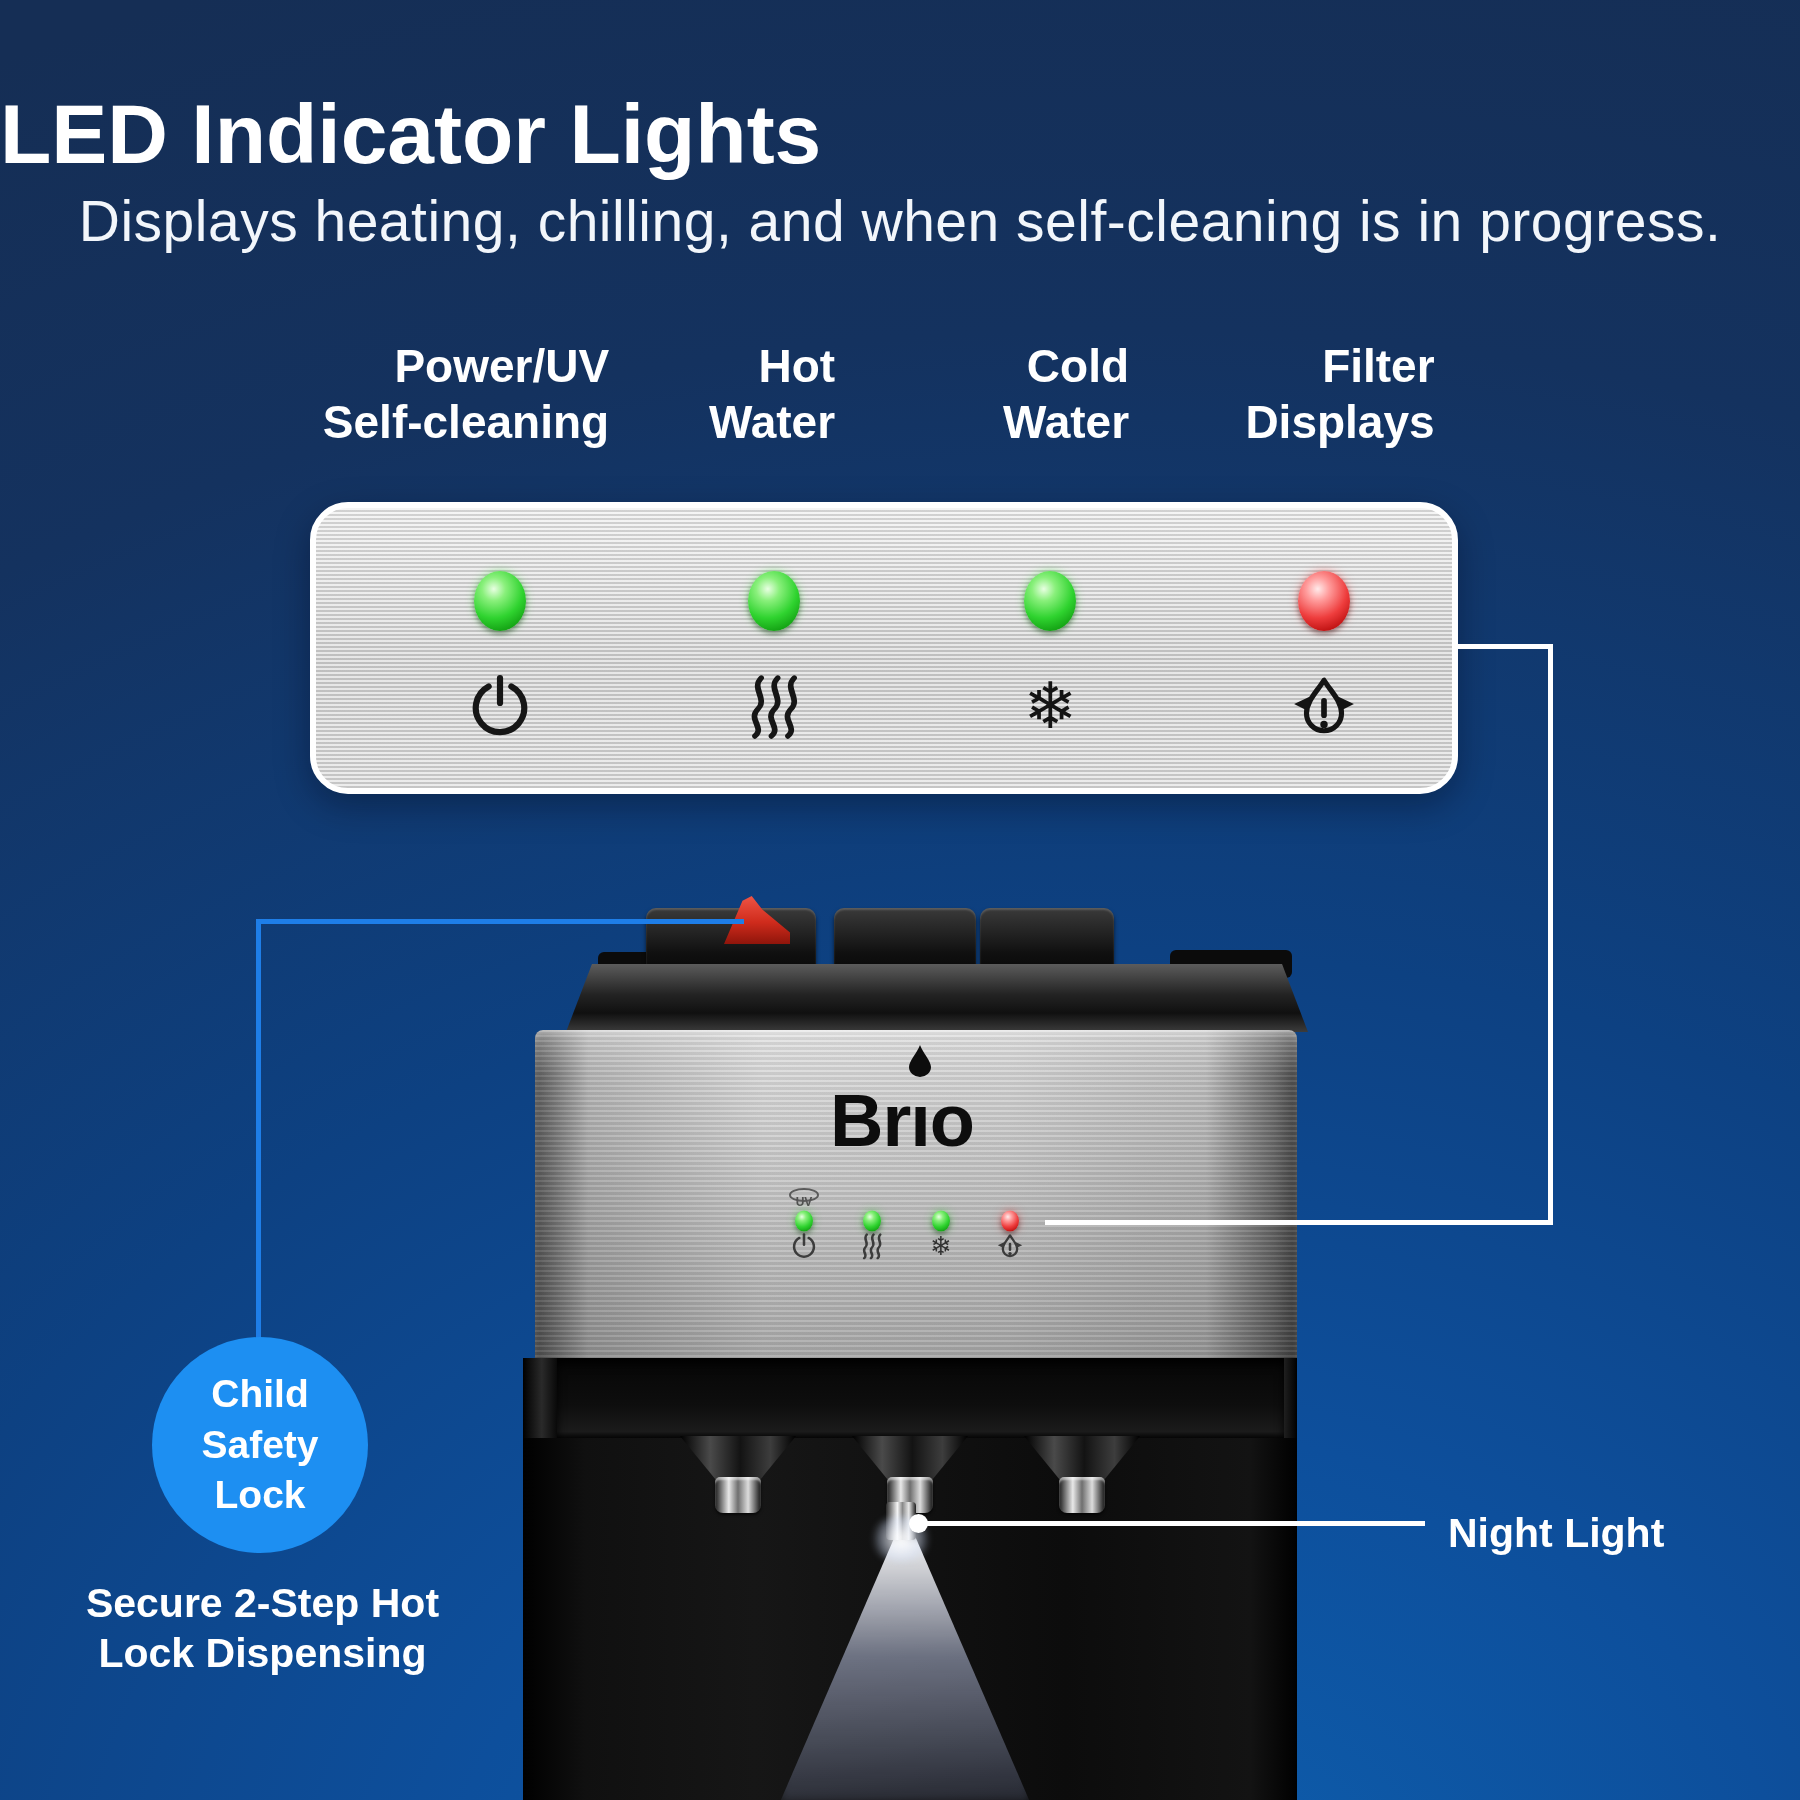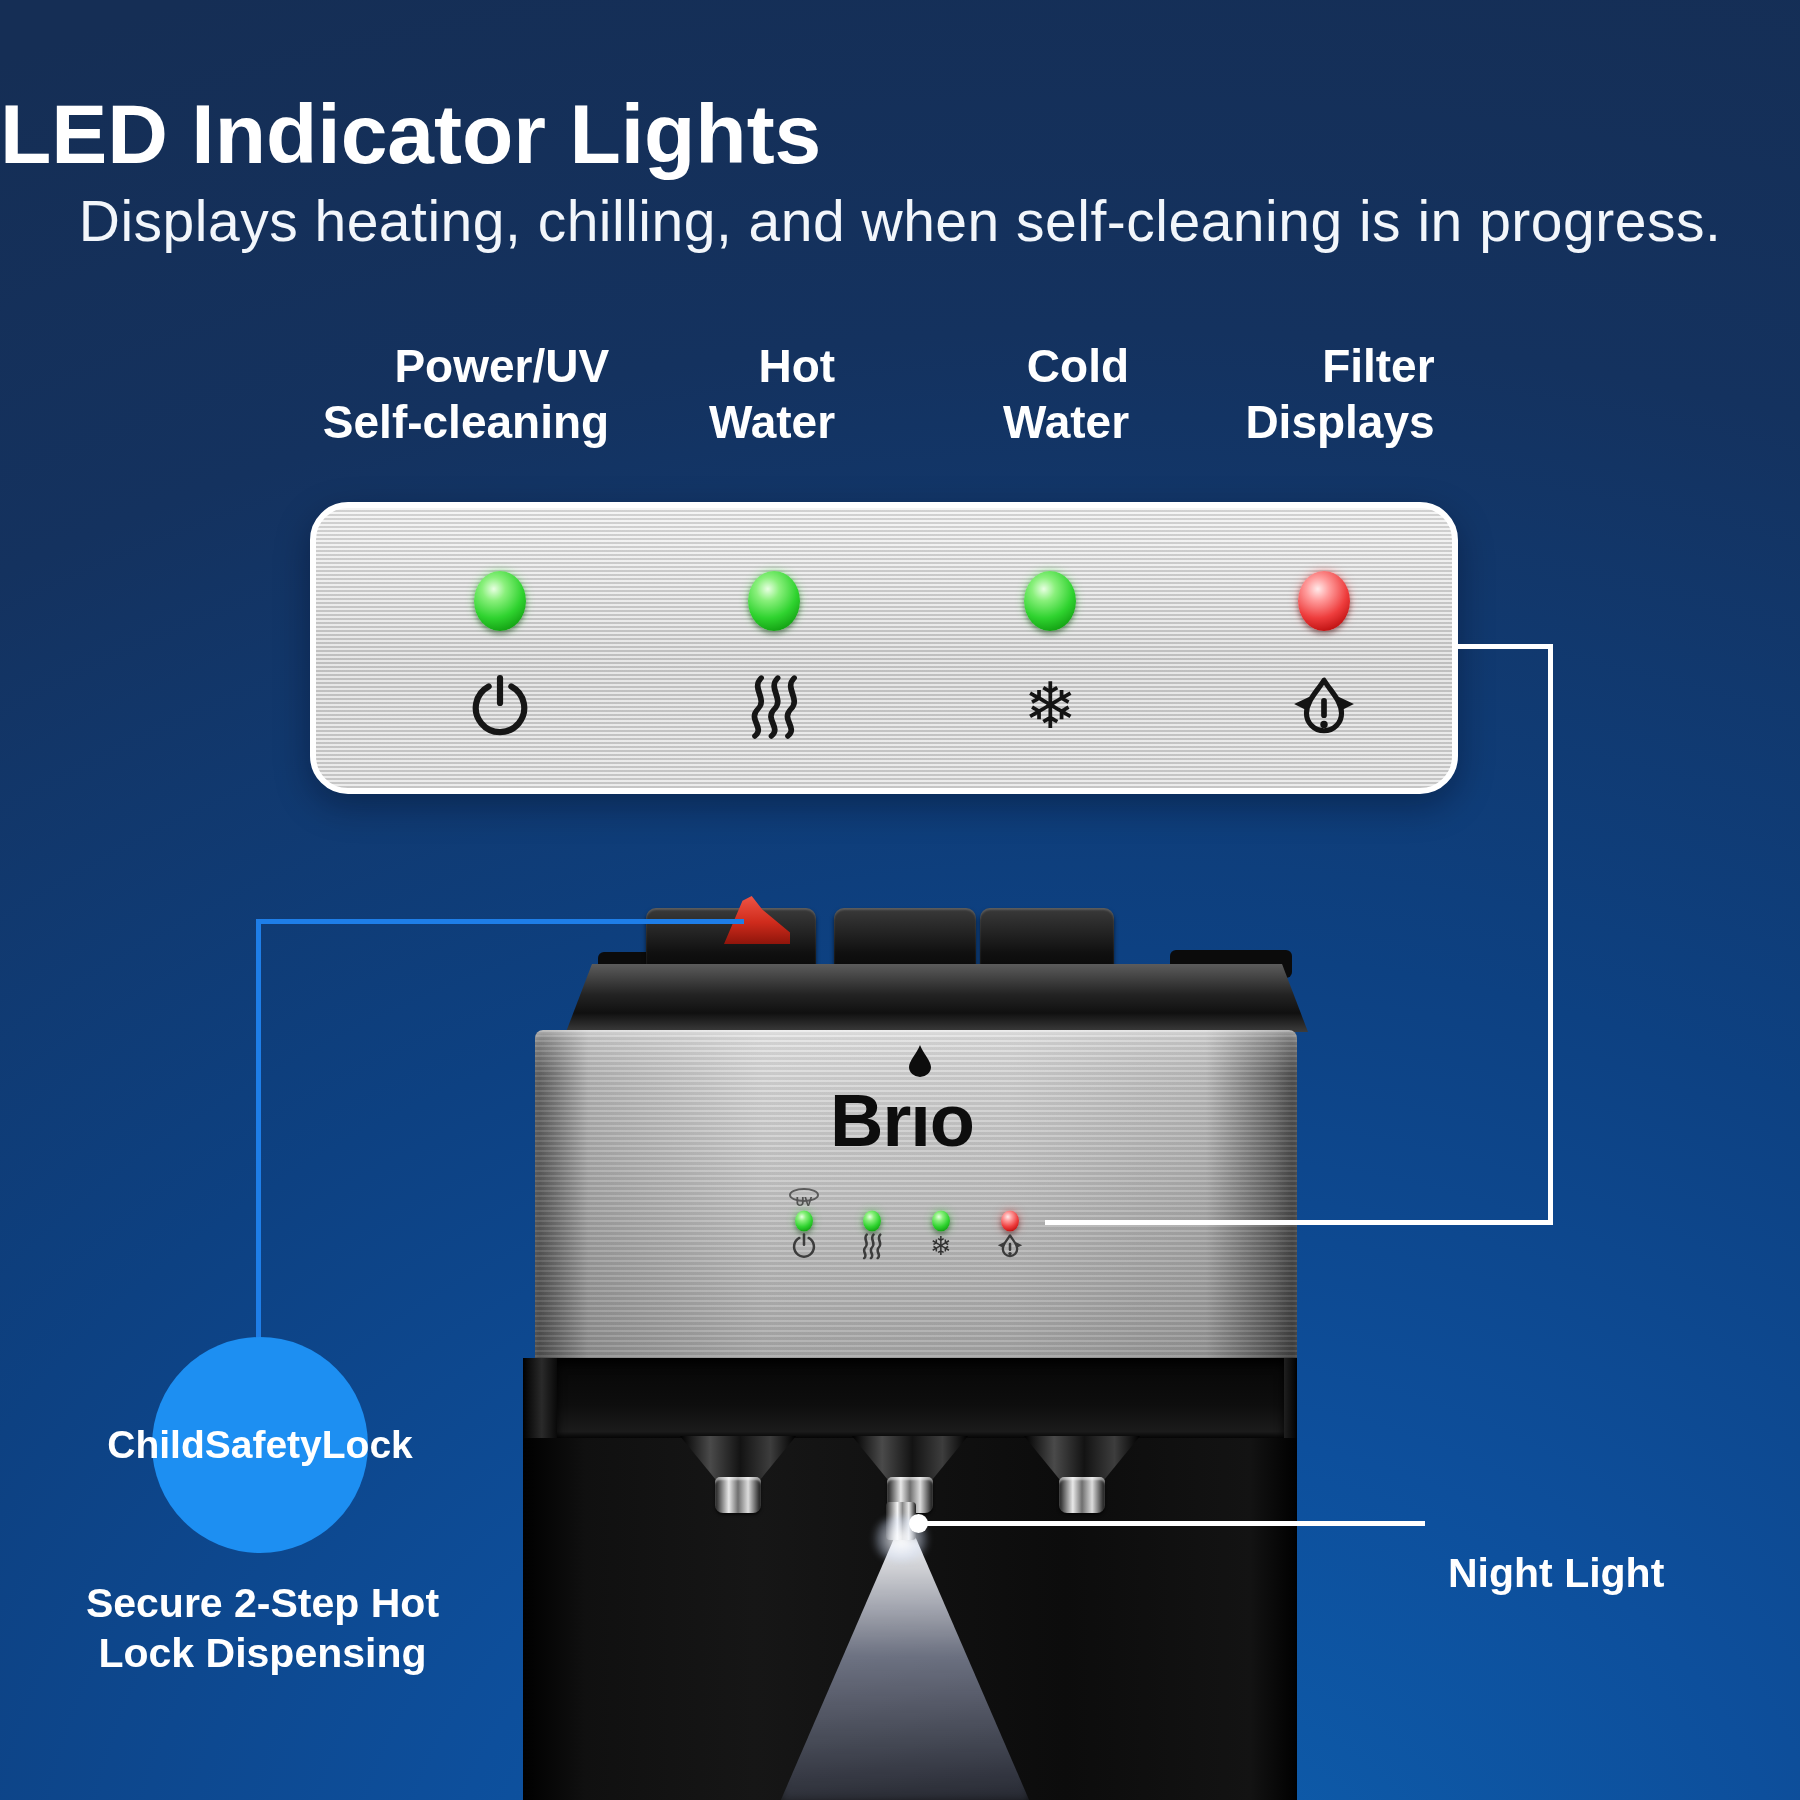--- a/index.html
+++ b/index.html
@@ -123,27 +123,27 @@
     filter:blur(3px);
   }
   .light-cone{
     left:780px;top:1536px;width:250px;height:266px;z-index:12;
     clip-path:polygon(46% 0, 54% 0, 100% 100%, 0 100%);
     background:linear-gradient(180deg, rgba(255,255,255,.95) 0%, rgba(208,218,252,.48) 45%, rgba(165,182,240,.16) 100%);
     filter:blur(5px);
   }
   .nl-dot{left:909px;top:1514px;width:19px;height:19px;border-radius:50%;background:#fff;z-index:31;}
   .night-label{
-    left:1448px;top:1550px;color:#fff;font-size:41px;font-weight:700;white-space:nowrap;z-index:31;
+    left:1448px;top:1510px;color:#fff;font-size:41px;font-weight:700;white-space:nowrap;z-index:31;
   }
 
   
   .child-circle{
     left:152px;top:1337px;width:216px;height:216px;border-radius:50%;z-index:31;
-    background:#1d8ff2;display:flex;flex-direction:row;align-items:center;justify-content:center;
+    background:#1d8ff2;display:flex;flex-direction:column;align-items:center;justify-content:center;
     color:#ffffff;font-size:39px;font-weight:700;line-height:1.3;text-align:center;
   }
   .secure-text{
     left:40px;top:1578px;width:445px;text-align:center;z-index:31;
     color:#ffffff;font-size:41px;font-weight:700;line-height:1.22;
   }
 </style>
 </head>
 <body>
 

